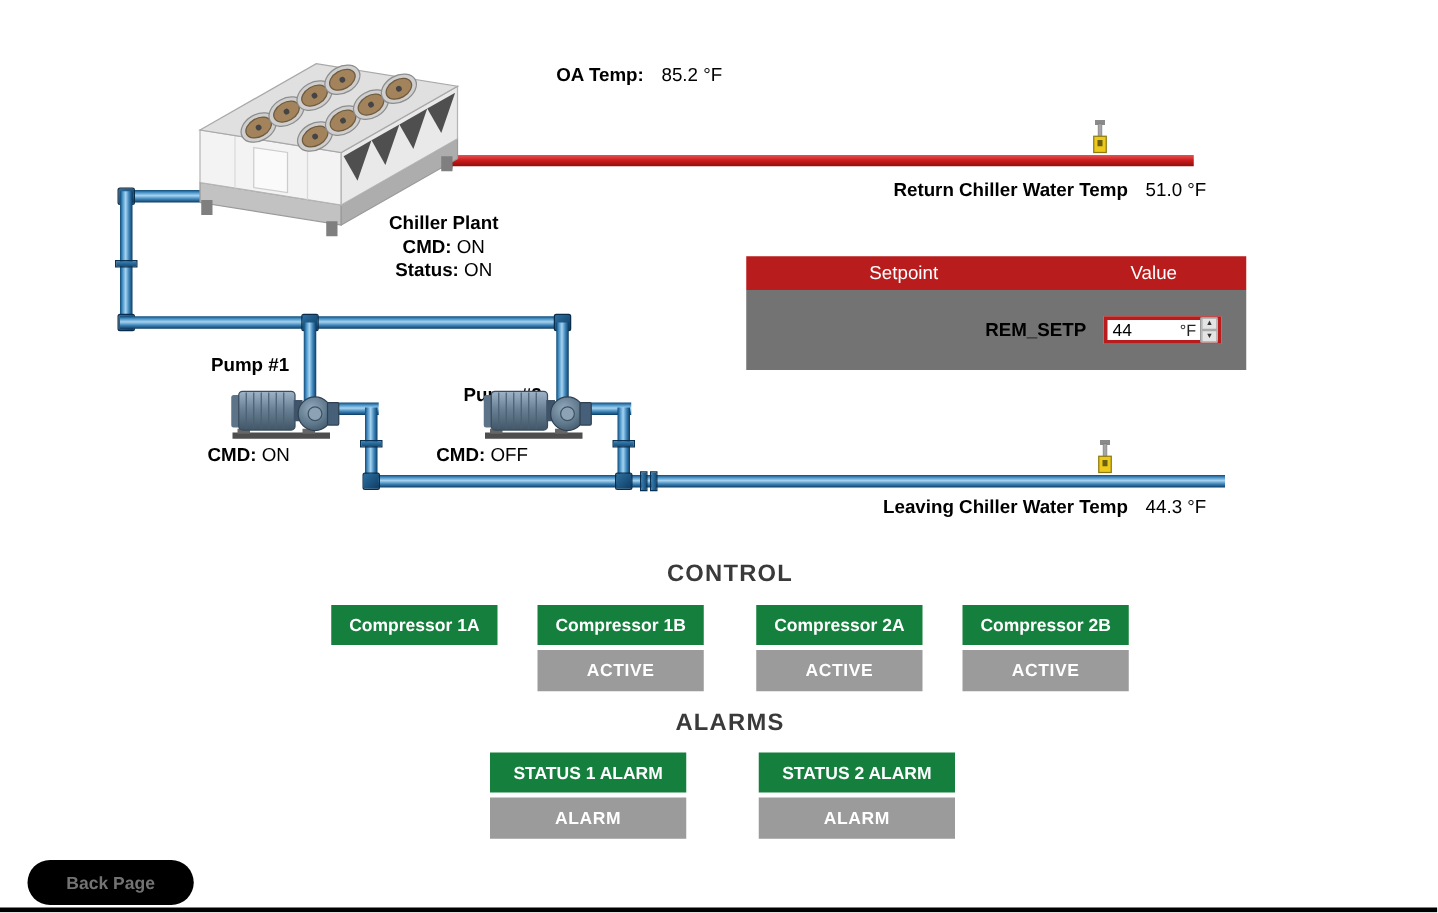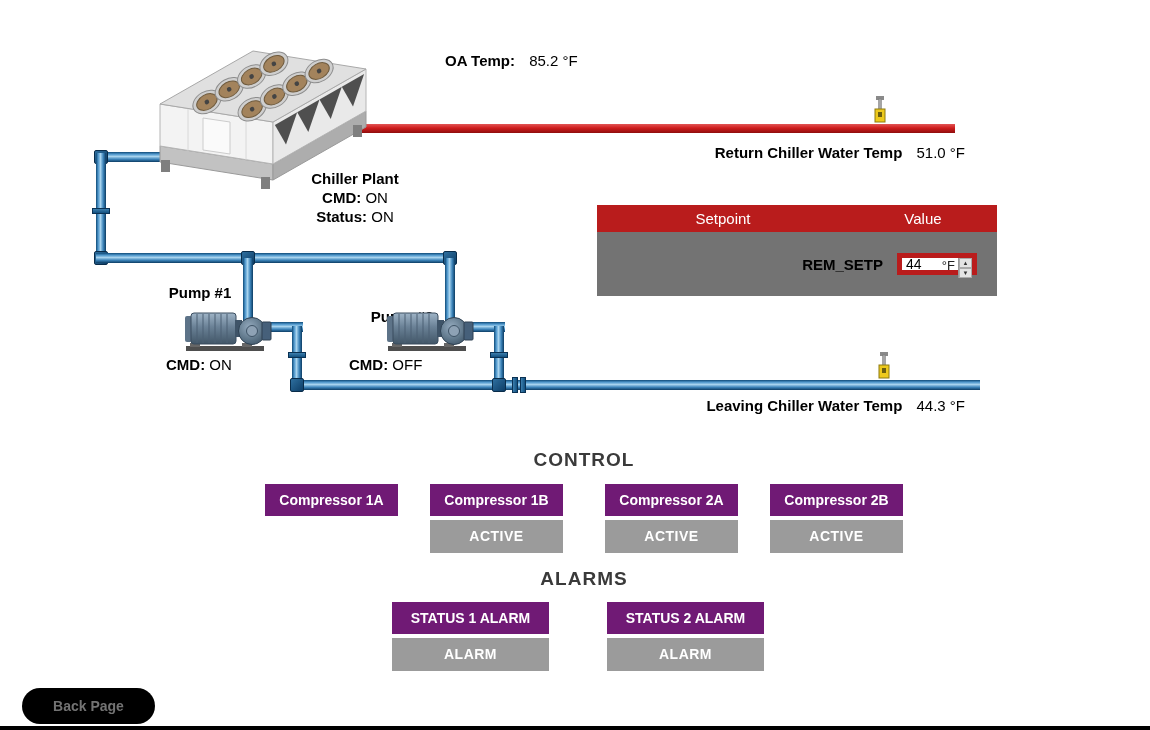--- a/index.html
+++ b/index.html
@@ -38,34 +38,34 @@
   .right-lbl { position:absolute; left:597px; width:368px; text-align:right; font-size:15px; }
 
   
   .sp-panel { position:absolute; left:597px; top:205px; width:400px; z-index:4; }
   .sp-head { display:flex; background:#b91c1c; color:#fff; height:27px; line-height:27px; font-size:15px; }
   .sp-head .c1 { width:63%; text-align:center; }
   .sp-head .c2 { width:37%; text-align:center; }
   .sp-body { background:#737373; height:64px; display:flex; align-items:center;
     justify-content:flex-end; padding-right:20px; }
   .sp-label { font-weight:bold; font-size:15px; margin-right:14px; }
-  .sp-input { width:80px; height:22px; background:#fff; border:5px solid #b91c1c;
-    display:flex; }
+  .sp-input { width:94px; height:22px; background:#fff; border:3px solid #b91c1c;
+    display:flex; align-items:center; }
   .sp-input input { border:none; outline:none; width:38px; font-size:14px; padding:0 0 0 4px;
     font-family:inherit; background:transparent; }
   .sp-unit { font-size:13px; flex:1; text-align:right; padding-right:3px; color:#222; }
   .spin { display:flex; flex-direction:column; width:14px; height:20px; border-left:1px solid #999; }
   .spin button { flex:1; font-size:6px; line-height:1; border:1px solid #aaa; background:#e4e4e4;
     padding:0; color:#333; cursor:pointer; }
 
   .sec-title { position:absolute; width:200px; text-align:center; font-size:19px; font-weight:bold;
     color:#3a3a3a; letter-spacing:1px; }
 
   .tile { position:absolute; width:133px; text-align:center; }
-  .tile .hd { height:32px; line-height:32px; background:#701a75; color:#fff; font-weight:bold; font-size:14px; }
+  .tile .hd { height:32px; line-height:32px; background:#15803d; color:#fff; font-weight:bold; font-size:14px; }
   .tile .bd { margin-top:4px; height:33px; line-height:33px; background:#9b9b9b; color:#fff;
     font-weight:bold; font-size:14px; letter-spacing:0.5px; }
   .tile.wide { width:157px; }
 
   .back-btn { position:absolute; left:22px; top:688px; width:133px; height:36px; border-radius:18px;
     background:#000; color:#737373; font-weight:bold; font-size:14px; border:none; font-family:inherit;
     cursor:pointer; }
 
   .bottom-bar { position:absolute; left:0; top:726px; width:1150px; height:4px; background:#000; }
 </style>

